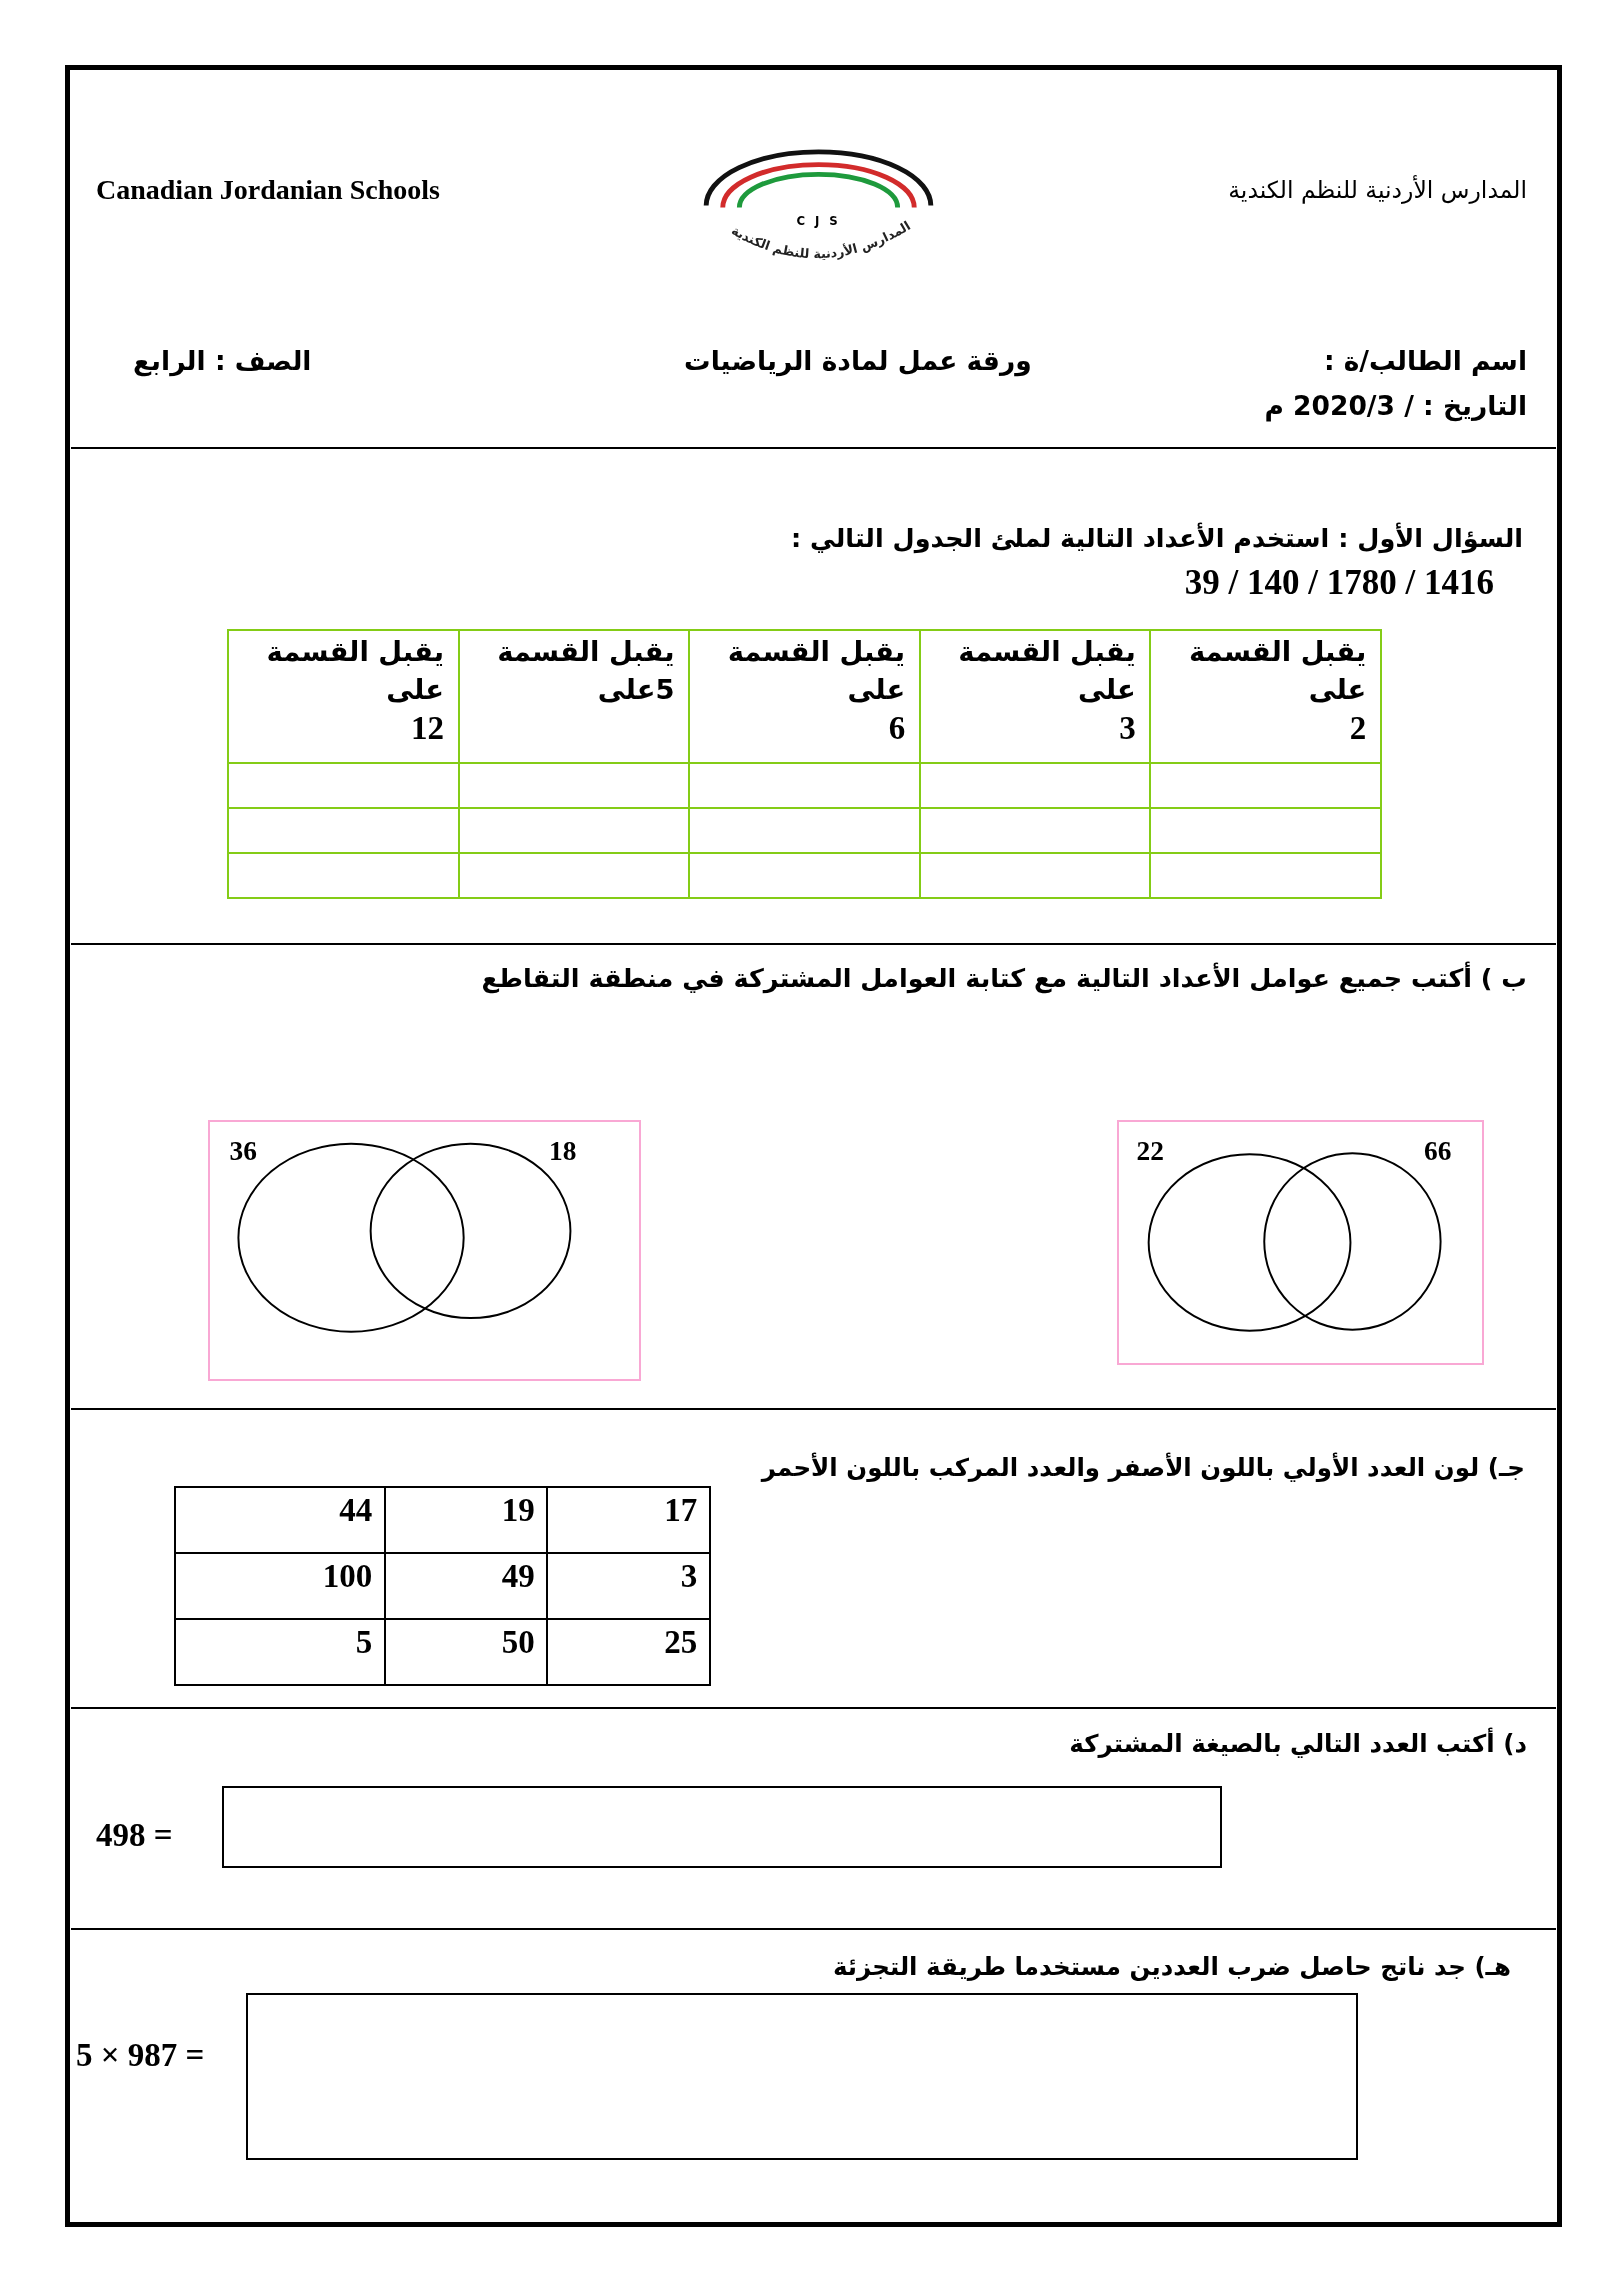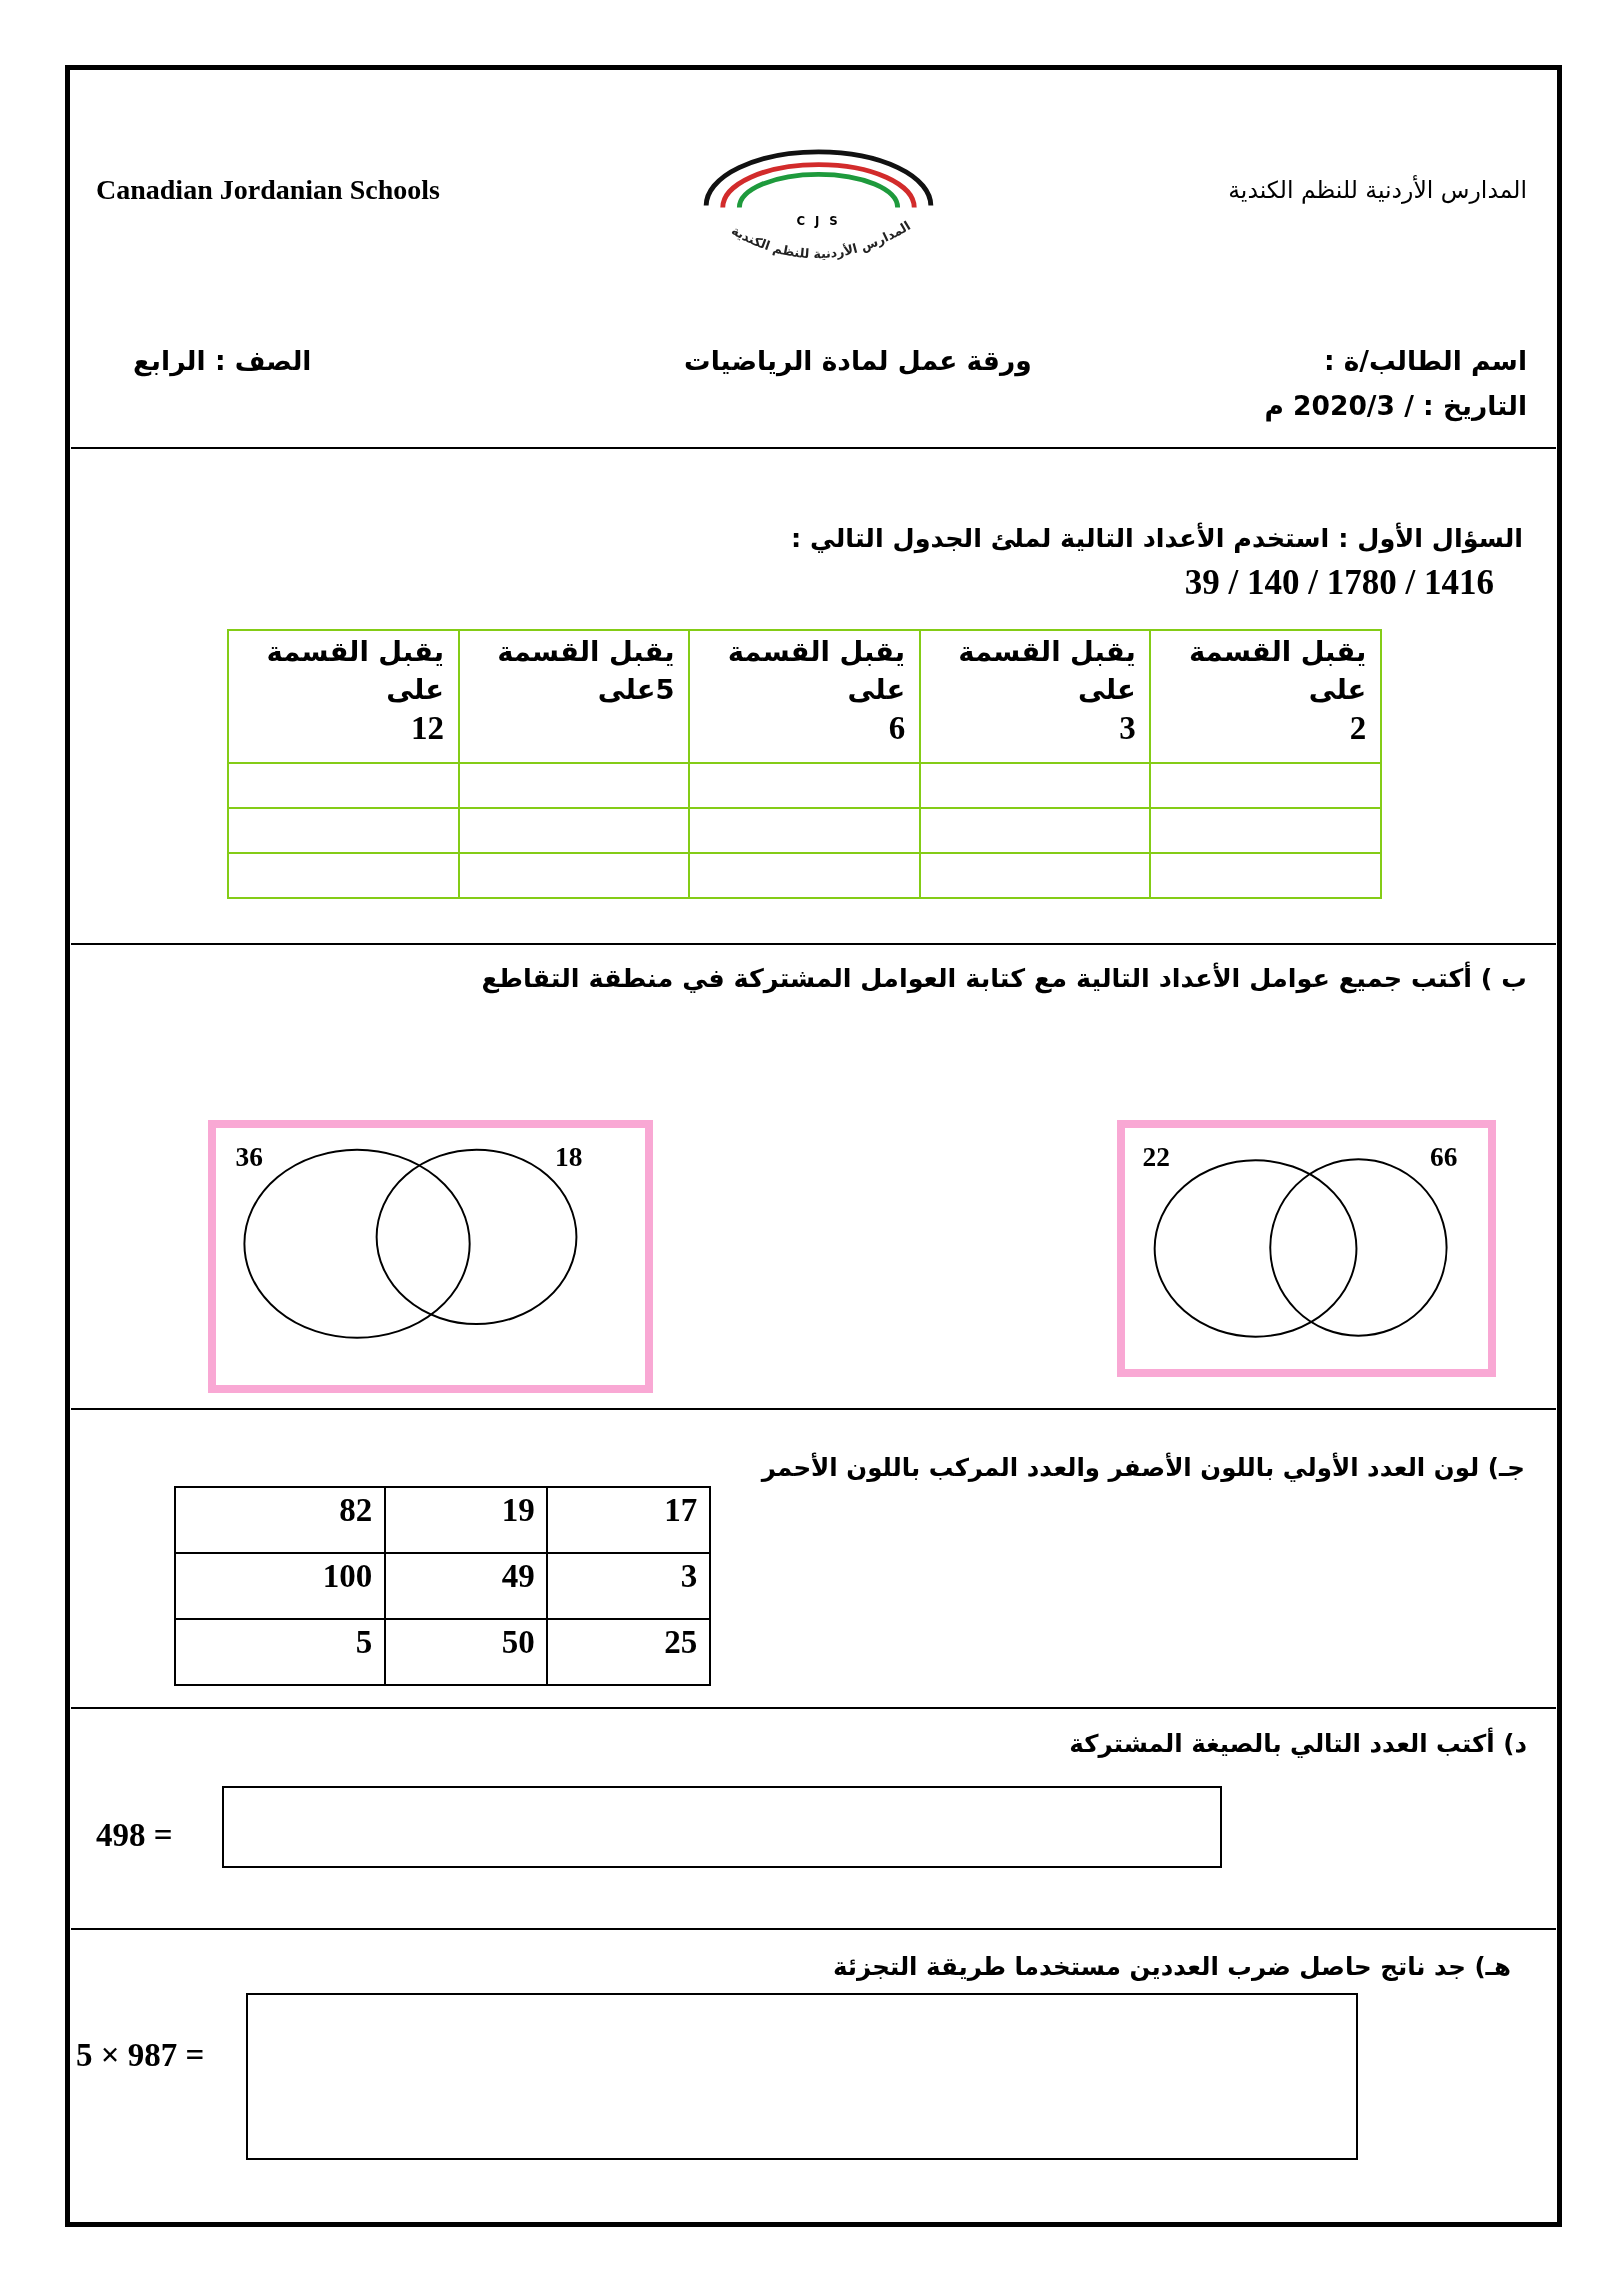--- a/index.html
+++ b/index.html
@@ -28,21 +28,21 @@
                       border-collapse: collapse; direction: rtl; }
     table.div-table th, table.div-table td { border: 2px solid #84cc16; }
     table.div-table th { height: 129px; text-align: right; vertical-align: top;
                          padding: 2px 13.7px 0 7.8px; font-size: 27.4px; line-height: 38px;
                          font-family: "DejaVu Sans", sans-serif; font-weight: bold; }
     table.div-table th .num { font-family: "Liberation Serif", serif; font-size: 33px; }
     table.div-table td { height: 41px; }
 
     
     .qb-title { right: 94px; top: 963px; font-size: 25.5px; }
-    .venn-box { position: absolute; border: 8px solid #f9a8d4; }
+    .venn-box { position: absolute; border: 2px solid #f9a8d4; }
     .venn-label { position: absolute; font-family: "Liberation Serif", serif; font-weight: bold; font-size: 27.4px; }
 
     
     .qc-title { right: 96px; top: 1453px; font-size: 24.5px; }
     table.prime-table { position: absolute; left: 174px; top: 1486px; width: 537px;
                         border-collapse: collapse; direction: rtl; }
     table.prime-table td { border: 2px solid #000; height: 60px; text-align: right;
                            vertical-align: top; padding: 3.9px 11.8px 0 9.8px; font-size: 33px;
                            font-family: "Liberation Serif", serif; font-weight: bold; }
 
@@ -160,21 +160,21 @@
 </div>
 
 <div class="hline" style="left:71px; width:1485px; top:1408px;"></div>
 
 <div class="abs ar qc-title">جـ) لون العدد الأولي باللون الأصفر والعدد المركب باللون الأحمر</div>
 <table class="prime-table">
   <tbody>
       <tr>
     <td>17</td>
     <td>19</td>
-    <td>82</td>
+    <td>44</td>
   </tr>
   <tr>
     <td>3</td>
     <td>49</td>
     <td>100</td>
   </tr>
   <tr>
     <td>25</td>
     <td>50</td>
     <td>5</td>

